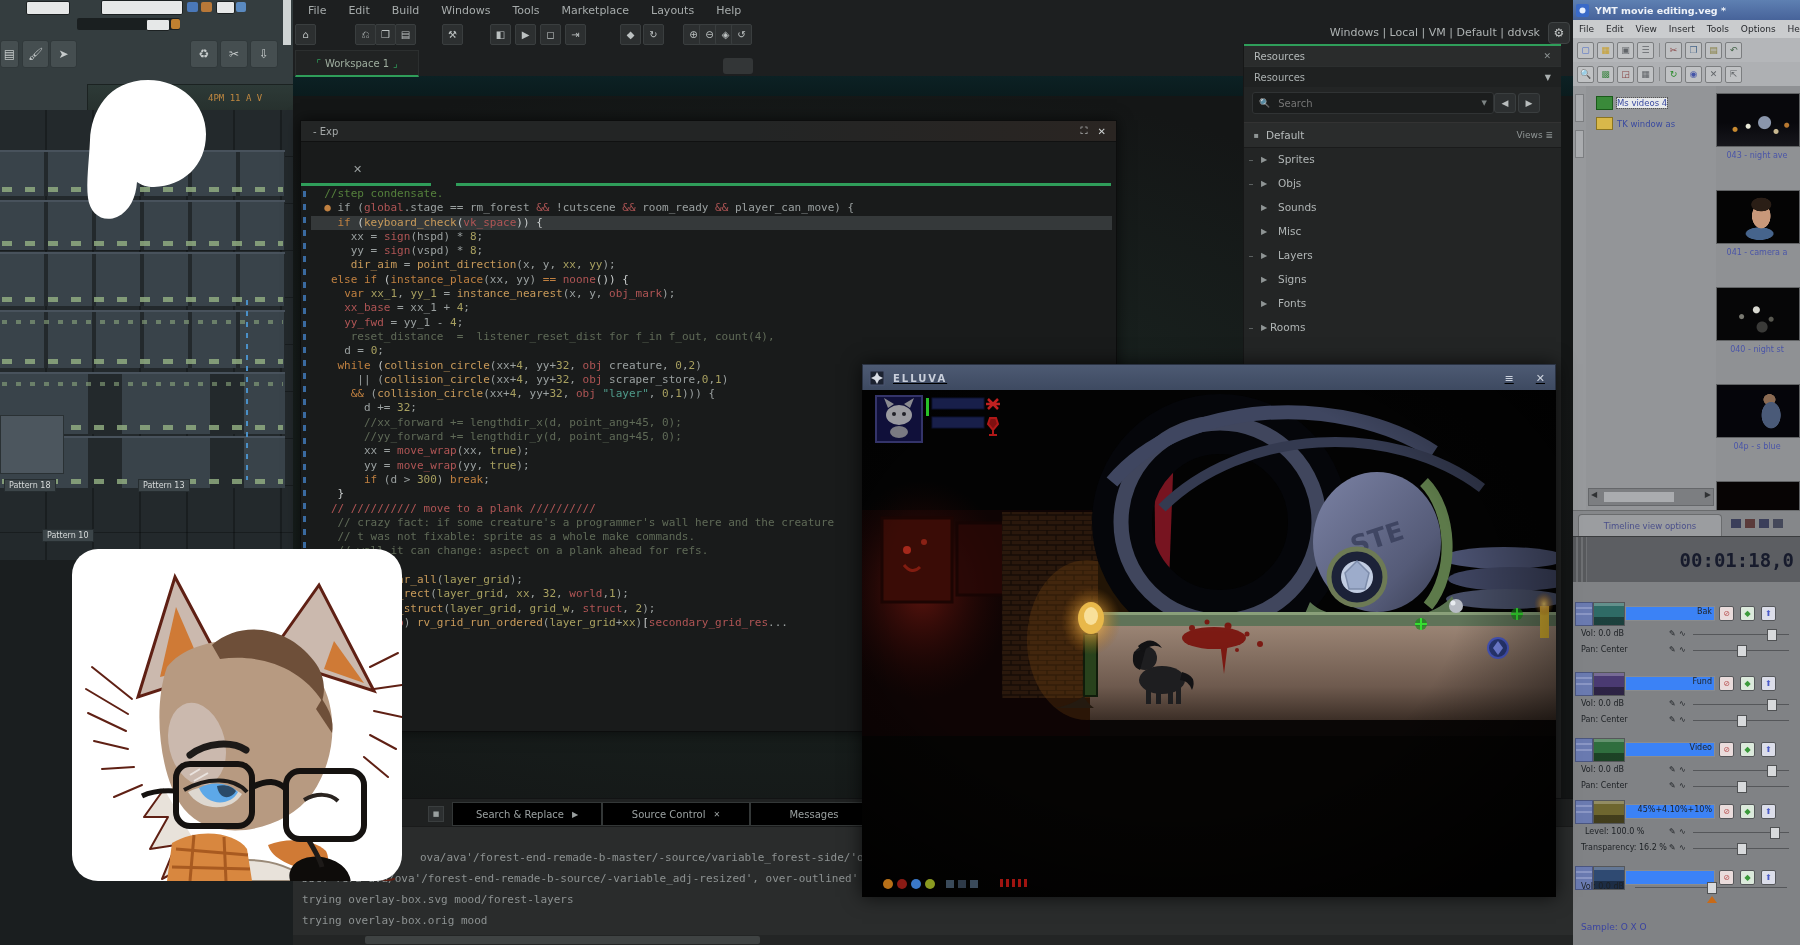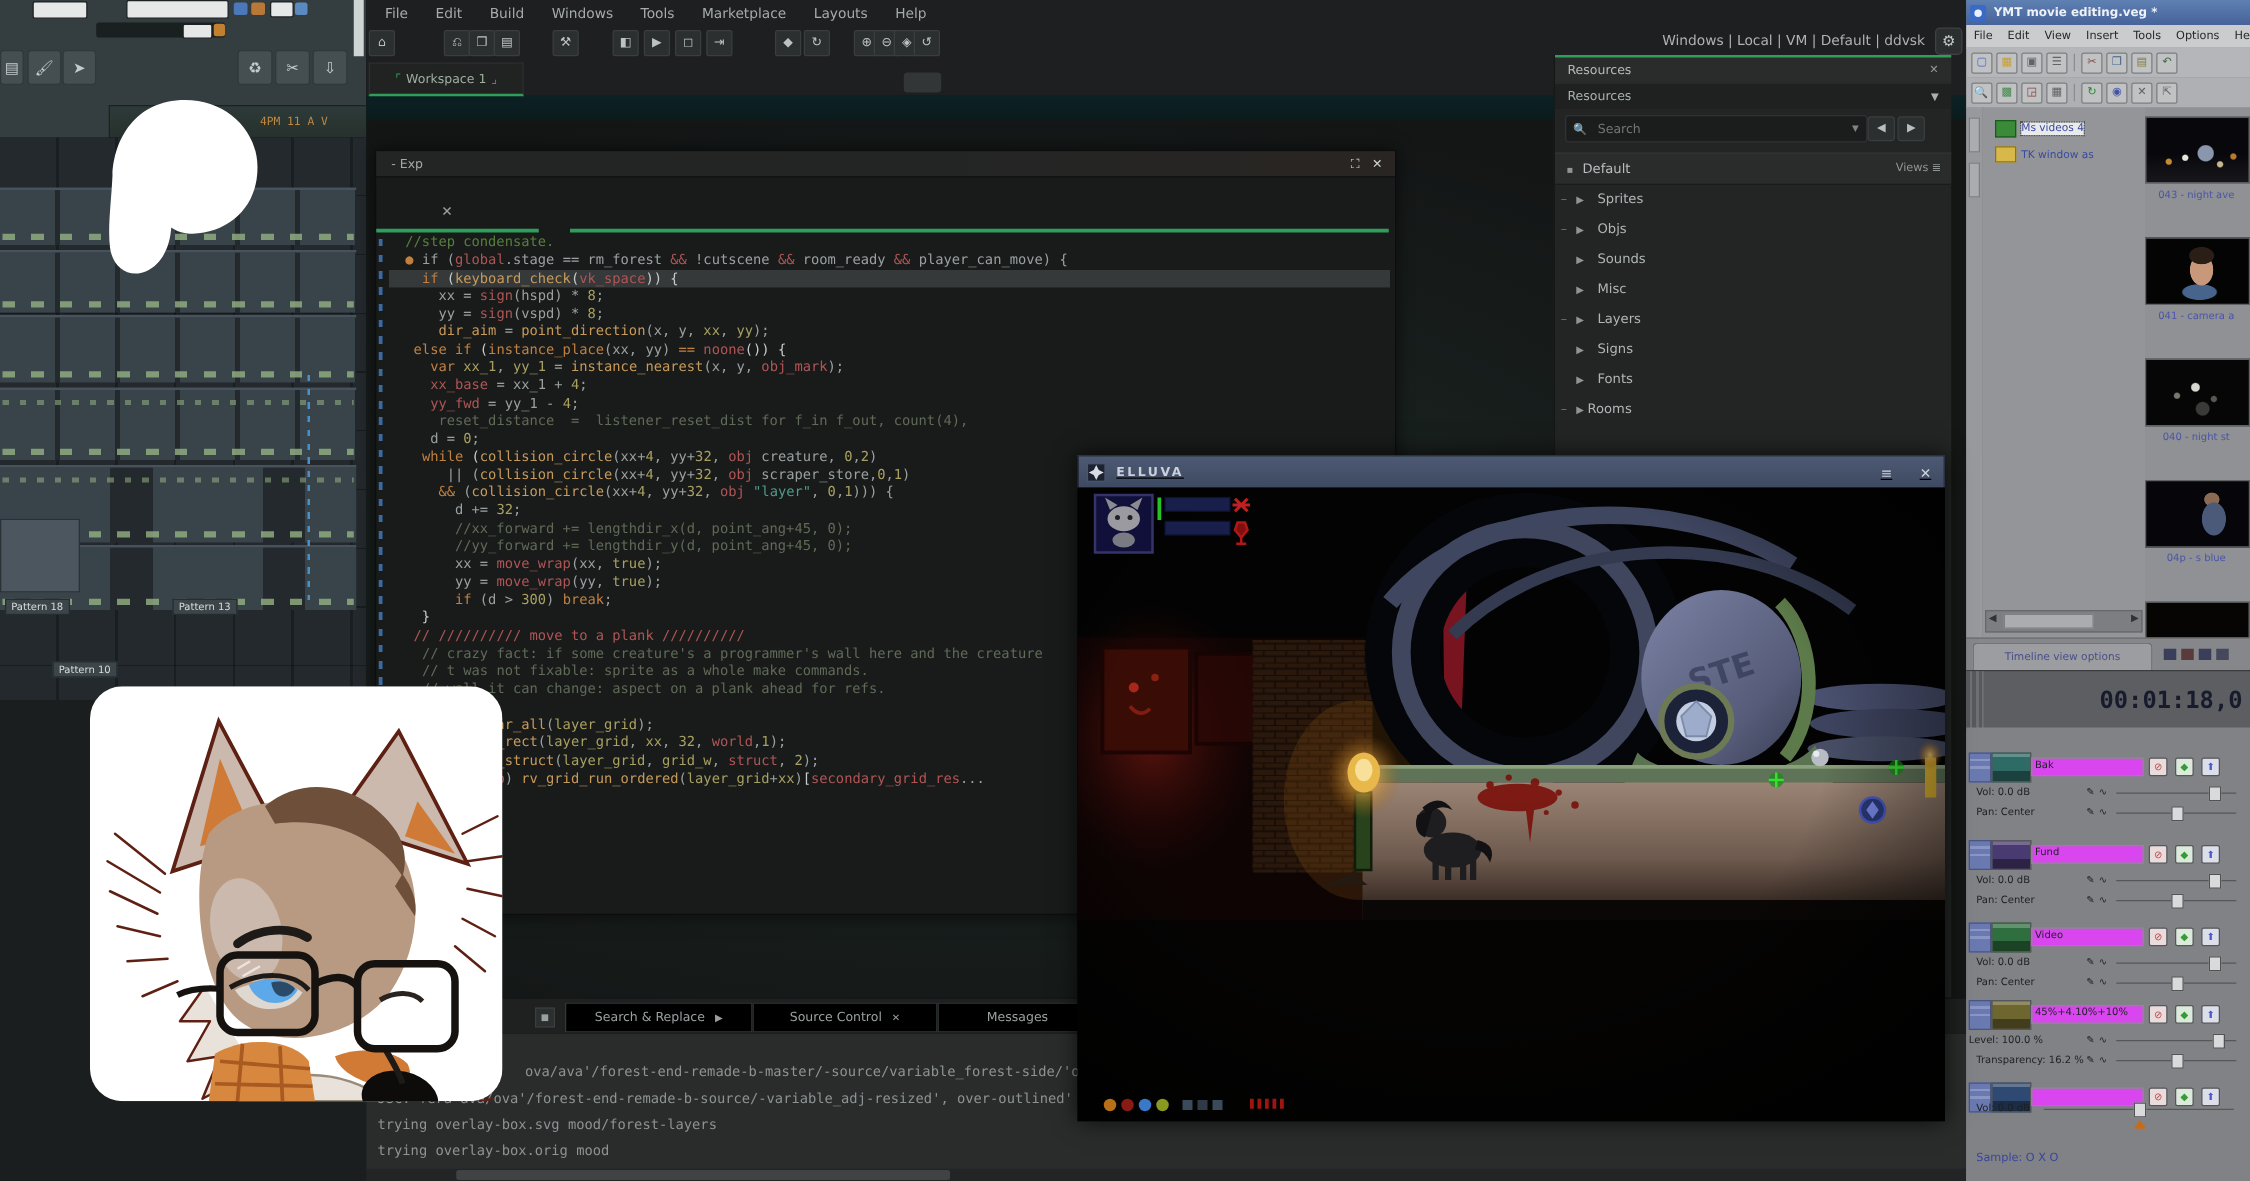--- a/index.html
+++ b/index.html
@@ -115,22 +115,22 @@
            radial-gradient(circle at 60% 85%,#c87820 0 2px,transparent 3px),
            linear-gradient(#070404 55%,#2a140c);}
   .vx-cap{position:absolute;font-size:8px;color:#4a55a8;width:82px;text-align:center;white-space:nowrap;overflow:hidden;}
   #vx-docktab{background:#9b9da0;border:1px solid #6a6c6e;border-bottom:none;border-radius:4px 4px 0 0;
      color:#4a4f8a;font-size:8.5px;display:flex;align-items:center;justify-content:center;}
   #vx-timebar{background:#5c5e62;border-top:1px solid #3a3c3e;border-bottom:1px solid #3a3c3e;}
   #vx-timecode{font-family:"DejaVu Sans Mono",monospace;font-size:19px;font-weight:bold;color:#171b2c;}
   .trk-grip{position:absolute;width:16px;height:22px;background:#6a7ab0;border:1px solid #4a5580;
      background-image:linear-gradient(180deg,transparent 0 4px,#8a96c4 4px 6px,transparent 6px 10px,#8a96c4 10px 12px,transparent 12px);}
   .trk-thumb{position:absolute;width:30px;height:22px;border:1px solid #55575a;}
-  .trk-name{position:absolute;height:13px;background:#d946ef;border:1px solid #8a8c8e;font-size:8px;
-     color:#202428;padding:0 2px;white-space:nowrap;overflow:hidden;width:84px;}
+  .trk-name{position:absolute;height:13px;background:#3b82f6;border:1px solid #8a8c8e;font-size:8px;
+     color:#202428;padding:0 2px;white-space:nowrap;overflow:hidden;width:84px;text-align:right;}
   .trk-ico{position:absolute;width:13px;height:13px;border-radius:2px;border:1px solid #55575a;
      font-size:8px;display:flex;align-items:center;justify-content:center;}
   .trk-sub{position:absolute;font-size:8px;color:#1c2024;white-space:nowrap;}
   .trk-groove{position:absolute;height:1px;background:#55575a;}
   .trk-handle{position:absolute;width:8px;height:10px;background:#d8dadc;border:1px solid #505254;top:-5px;}
   .vx-scroll{background:#7c7e81;border:1px solid #65676a;}
   
   #patreon-logo{left:86px;top:78px;z-index:9;}
   #avatar-card{left:72px;top:549px;width:330px;height:332px;z-index:9;}
 </style>
@@ -659,21 +659,21 @@
             <div class="trk-handle" style="left: 44px;"></div>
           </div>
         </div>
         <div style="position: absolute; left: 0px; top: 218px; width: 227px; height: 62px; text-decoration: underline;">
           <div class="trk-grip" style="left: 2px; top: 0px;"></div>
           <div class="trk-thumb" style="left: 20px; top: 0px; background: linear-gradient(rgba(255, 255, 255, 0.25) 0px, rgba(255, 255, 255, 0.25) 3px, transparent 3px, transparent 14px, rgba(0, 0, 0, 0.4) 14px) rgb(110, 102, 47);"></div>
           <div class="trk-name" style="left: 52px; top: 4px;">45%+4.10%+10%</div>
           <div class="trk-ico" style="left: 146px; top: 4px; color: rgb(184, 80, 80); background: rgb(234, 220, 220);">⊘</div>
           <div class="trk-ico" style="left: 167px; top: 4px; color: rgb(58, 154, 58); background: rgb(220, 234, 220);">◆</div>
           <div class="trk-ico" style="left: 188px; top: 4px; color: rgb(74, 90, 200); background: rgb(220, 222, 234);">⬆</div>
-          <span class="trk-sub" style="left: 2px; top: 27px;">Level: 100.0 %</span>
+          <span class="trk-sub" style="left: 12px; top: 27px;">Level: 100.0 %</span>
           <span class="trk-sub" style="left: 96px; top: 27px;">✎</span>
           <span class="trk-sub" style="left: 106px; top: 27px;">∿</span>
           <div class="trk-groove" style="left: 120px; top: 32px; width: 96px;">
             <div class="trk-handle" style="left: 77.44px;"></div>
           </div>
           <span class="trk-sub" style="left: 8px; top: 43px;">Transparency: 16.2 %</span>
           <span class="trk-sub" style="left: 96px; top: 43px;">✎</span>
           <span class="trk-sub" style="left: 106px; top: 43px;">∿</span>
           <div class="trk-groove" style="left: 120px; top: 48px; width: 96px;">
             <div class="trk-handle" style="left: 44px;"></div>

